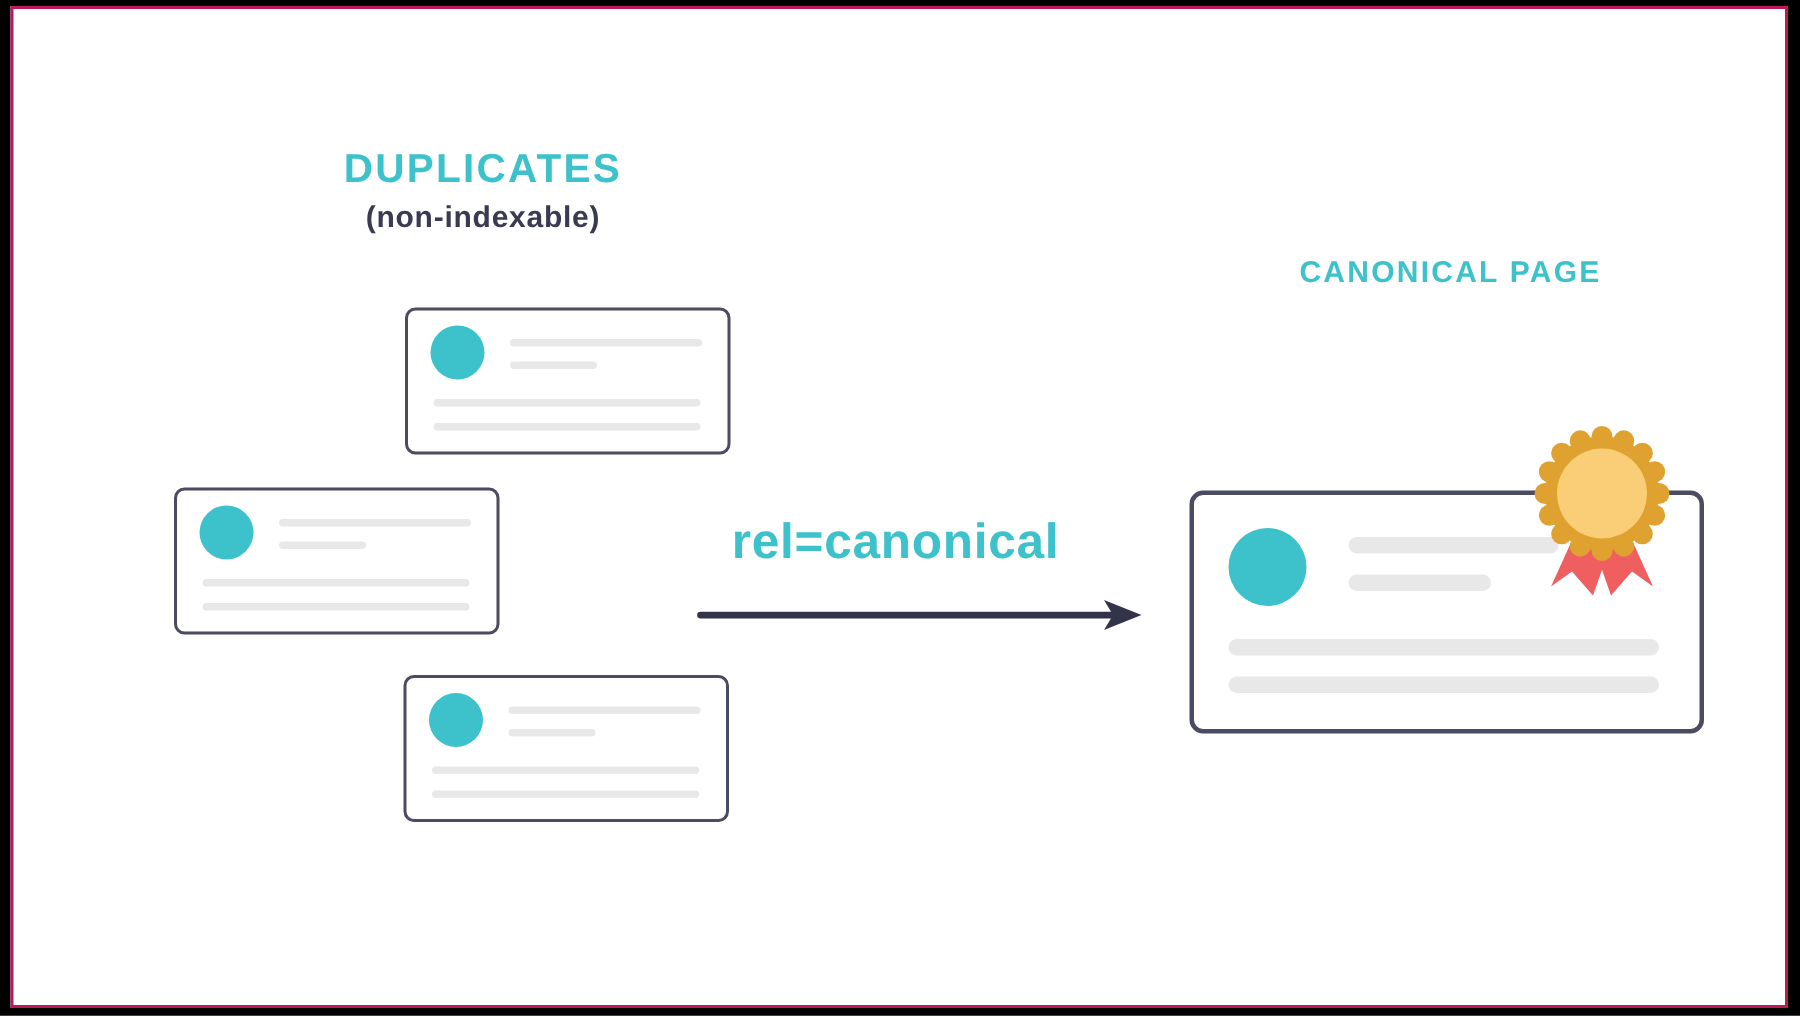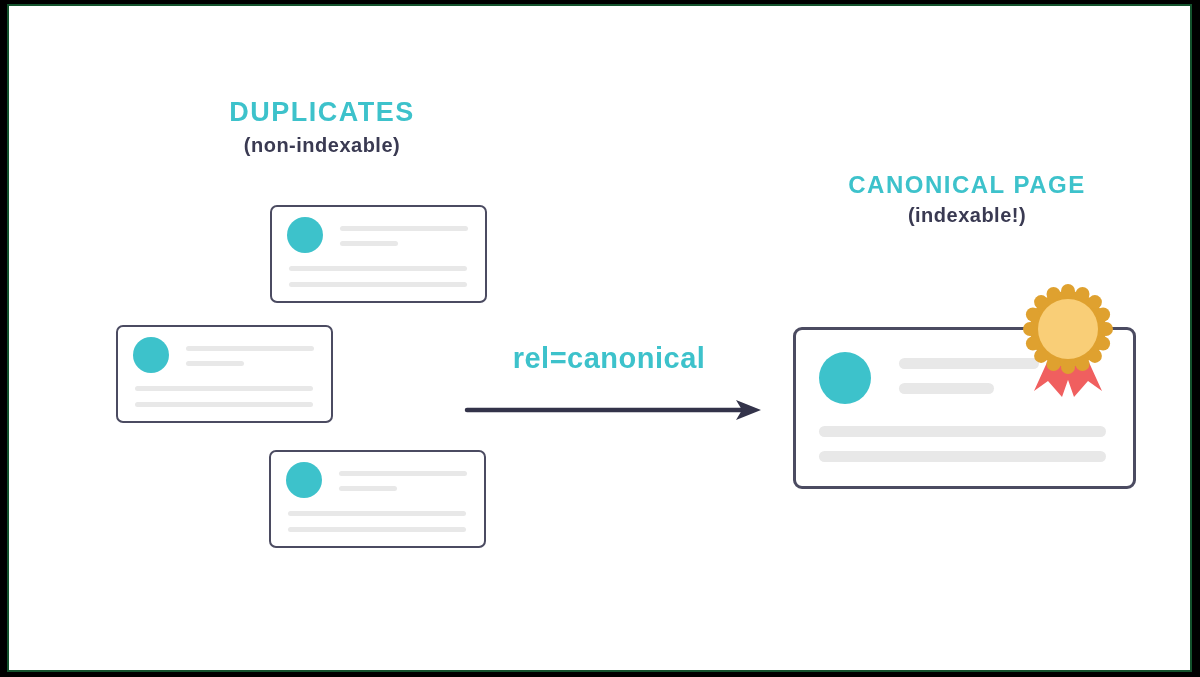--- a/index.html
+++ b/index.html
@@ -4,32 +4,32 @@
 <style>
   html,body{margin:0;padding:0;background:#222;}
   .stage{
     position:relative;width:1200px;height:677px;
     background:var(--frame-black,#000);
     font-family:"Liberation Sans",sans-serif;
     overflow:hidden;
   }
   .canvas{
     position:absolute;left:7px;top:4px;right:8px;bottom:5px;
-    background:#fff;border:2px solid #14532d;box-sizing:border-box;
+    background:#fff;border:2px solid #be185d;box-sizing:border-box;
   }
   .heading{position:absolute;text-align:center;line-height:1.25;}
   .heading .t1{
     color:var(--teal,#3dc2cb);font-weight:bold;font-size:27px;letter-spacing:1.5px;
   }
   .heading .t2{
     color:var(--navy,#3a3a52);font-weight:bold;font-size:20px;letter-spacing:.5px;margin-top:3px;
   }
   .rel-label{
-    position:absolute;left:420px;top:336px;width:360px;text-align:center;
-    color:var(--teal,#3dc2cb);font-weight:bold;font-size:29px;letter-spacing:.5px;
+    position:absolute;left:408px;top:336px;width:360px;text-align:center;
+    color:var(--teal,#3dc2cb);font-weight:bold;font-size:33px;letter-spacing:.5px;
   }
   
   .card{
     position:absolute;background:#fff;box-sizing:border-box;
     border:2.5px solid var(--card-border,#4b4b61);border-radius:7px;
   }
   .card .dot{position:absolute;border-radius:50%;background:var(--teal,#3dc2cb);}
   .card .ln{position:absolute;background:var(--placeholder-gray,#e8e8e8);border-radius:6px;}
   .card.small{width:217px;height:98px;}
   .card.small .dot{left:15px;top:10px;width:36px;height:36px;}
@@ -79,22 +79,21 @@
       <div class="ln d"></div>
     </div>
 
     <div class="rel-label">rel=canonical</div>
     <svg class="arrow" viewBox="0 0 300 26" aria-hidden="true">
       <line x1="3" y1="13" x2="278" y2="13" stroke="#33334a" stroke-width="4.5" stroke-linecap="round"></line>
       <polygon points="272,3 297,13 272,23 278,13" fill="#33334a"></polygon>
     </svg>
 
     <div class="heading" style="left:748px;top:164px;width:420px;">
-      <div class="t1" style="font-size:24px;">CANONICAL PAGE</div>
-      <div class="t2">(indexable!)</div>
+      <div class="t1" style="font-size:20px;">CANONICAL PAGE</div>
     </div>
 
     <div class="card big">
       <div class="dot"></div>
       <div class="ln a"></div>
       <div class="ln b"></div>
       <div class="ln c"></div>
       <div class="ln d"></div>
     </div>
 

